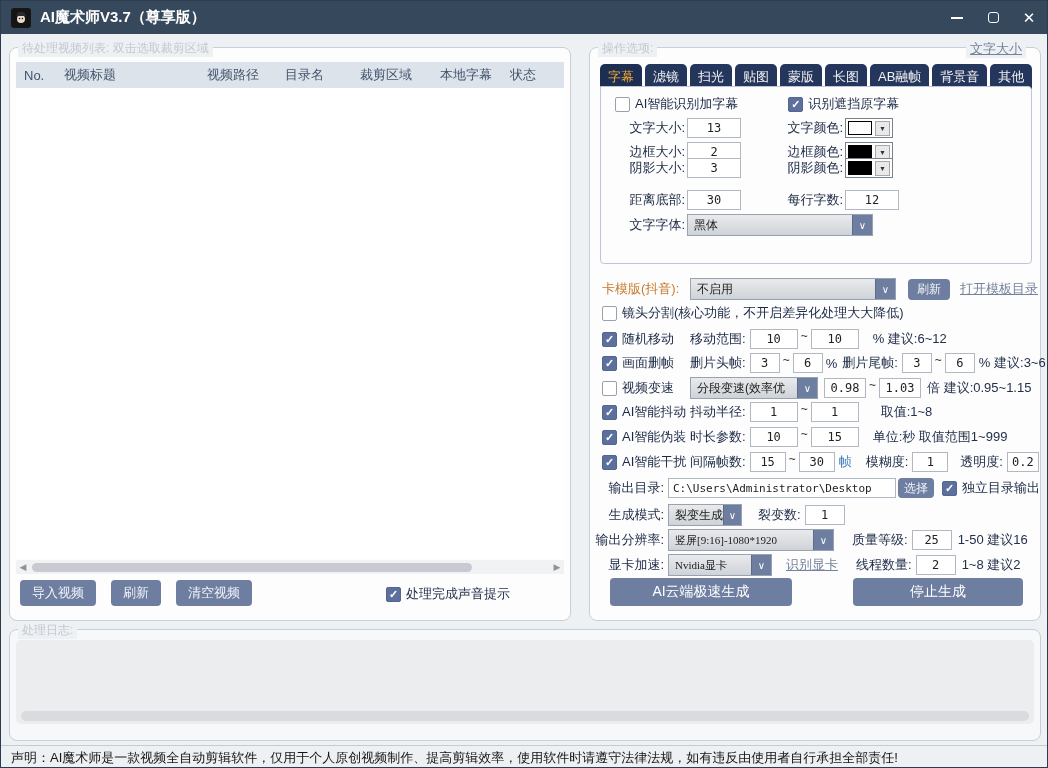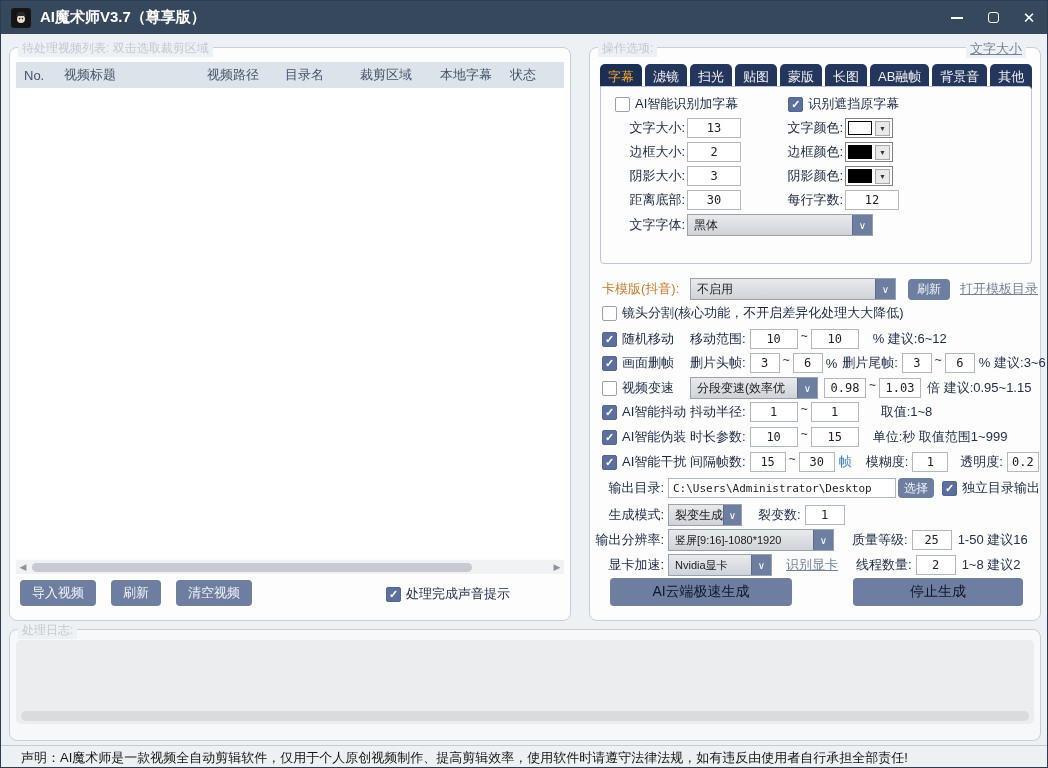--- a/index.html
+++ b/index.html
@@ -39,41 +39,41 @@
   .hs-arrow { width:14px; text-align:center; font-size:9px; color:#8d939b; flex:none; }
   .hs-thumb { height:9px; width:440px; margin-left:2px; background:#c7cbd1; border-radius:5px; flex:none; }
   .left-btn-row { position:absolute; left:10px; top:532px; height:26px; display:flex; gap:15px; align-items:center; }
 
   
   .btn { background:#6e7ea0; color:#f2f4fa; border:none; border-radius:4px;
     font-size:13px; height:26px; padding:0 12px; display:inline-flex;
     align-items:center; justify-content:center; cursor:pointer; white-space:nowrap;
     font-family:"Liberation Sans", sans-serif; }
   .btn.small { height:21px; padding:0 9px; font-size:12px; }
-  .btn.big { position:absolute; height:28px; font-size:14px; color:#0f172a; }
+  .btn.big { position:absolute; height:28px; font-size:14px; color:#ffffff; }
 
   
   .cbwrap { display:inline-flex; align-items:center; gap:5px; font-size:13px; color:#1c2945; cursor:default; white-space:nowrap;text-align:right; }
   .cb { width:15px; height:15px; border:1px solid #9aa1aa; background:#ffffff; border-radius:2px;
     display:inline-flex; align-items:center; justify-content:center; flex:none; }
   .cb.checked { background:#5c6f9d; border-color:#53668f; }
   .cb.checked::after { content:"✓"; color:#ffffff; font-size:11px; font-weight:bold; line-height:1; }
 
   
   .inp { height:20px; border:1px solid #b2b8c1; background:#fff; text-align:center;
     font-family:"DejaVu Sans Mono", monospace; font-size:12px; color:#222; flex:none; }
   .inp.left { text-align:left; padding-left:4px; font-size:11px; }
   .tilde { margin:0 3px; font-size:12px; color:#333; position:relative; top:-3px; }
   .sel { height:22px; display:inline-flex; align-items:stretch; border:1px solid #98a2b0;
     background:linear-gradient(#e9eaec,#cfd3d8); flex:none; cursor:pointer; }
   .sel .sel-txt { padding:0 6px; display:flex; align-items:center; font-size:12px; color:#1b1b1b;
     overflow:hidden; white-space:nowrap; flex:1; }
   .sel .sel-arrow { width:20px; background:#6e7ea0; color:#fff; display:flex; align-items:center;
     justify-content:center; font-size:10px; border-left:1px solid #5b6c8e; flex:none; }
-  .mono { font-family:Liberation Sans, sans-serif; }
+  .mono { font-family:Liberation Serif, serif; }
   .csel { height:20px; border:1px solid #7a828c; background:#fff; display:inline-flex;
     align-items:center; padding:1px 2px; gap:3px; flex:none; cursor:pointer; }
   .swatch { width:24px; height:14px; border:1px solid #000; }
   .csel-drop { width:15px; height:15px; background:#e9e9e9; border:1px solid #a8a8a8;
     display:flex; align-items:center; justify-content:center; font-size:7px; color:#333; }
 
   
   .right-box { left:588px; top:46px; width:452px; height:574px; background:#fdfdfe; }
   .preview-link { position:absolute; top:-8px; right:14px; background:#eef1f4; padding:0 4px; }
   .tabs { position:absolute; left:10px; top:16px; display:flex; gap:3px; }
@@ -93,21 +93,21 @@
   
   .log-box { left:8px; top:628px; width:1032px; height:112px; background:#f7f8f9; }
   .log-area { position:absolute; left:6px; top:10px; right:6px; height:84px;
     background:#ebedef; border-radius:5px; }
   .log-scroll { position:absolute; left:5px; bottom:3px; height:10px; width:calc(100% - 10px);
     background:#d9dbde; border-radius:5px; }
 
   
   .statusbar { position:absolute; left:0; right:0; top:744px; height:24px;
     background:#eef1f4; border-top:1px solid #c6cbd1; display:flex; align-items:center;
-    font-size:13px; color:#141414; padding-left:20px; }
+    font-size:13px; color:#141414; padding-left:10px; }
 </style>
 </head>
 <body>
 
 <div class="window">
 
   <div class="titlebar">
     <span class="app-icon">
       <svg width="16" height="16" viewBox="0 0 16 16">
         <rect x="0" y="0" width="16" height="16" fill="#141414"></rect>
@@ -206,21 +206,21 @@
       <div class="row" style="left:24px; top:55px;">
         <span class="flabel olabel" style="width:60px">边框大小:</span>
         <input class="inp" style="width: 54px; margin-left: 2px;" readonly="" value="2">
         <span class="flabel olabel" style="width:60px; margin-left:42px">边框颜色:</span>
         <span class="csel" style="margin-left:2px">
           <span class="swatch" style="background: rgb(0, 0, 0);"></span>
           <span class="csel-drop">▼</span>
         </span>
       </div>
 
-      <div class="row" style="left:24px; top:79px;">
+      <div class="row" style="left:24px; top:71px;">
         <span class="flabel olabel" style="width:60px">阴影大小:</span>
         <input class="inp" style="width: 54px; margin-left: 2px;" readonly="" value="3">
         <span class="flabel olabel" style="width:60px; margin-left:42px">阴影颜色:</span>
         <span class="csel" style="margin-left:2px">
           <span class="swatch" style="background: rgb(0, 0, 0);"></span>
           <span class="csel-drop">▼</span>
         </span>
       </div>
 
       <div class="row" style="left:24px; top:103px;">

